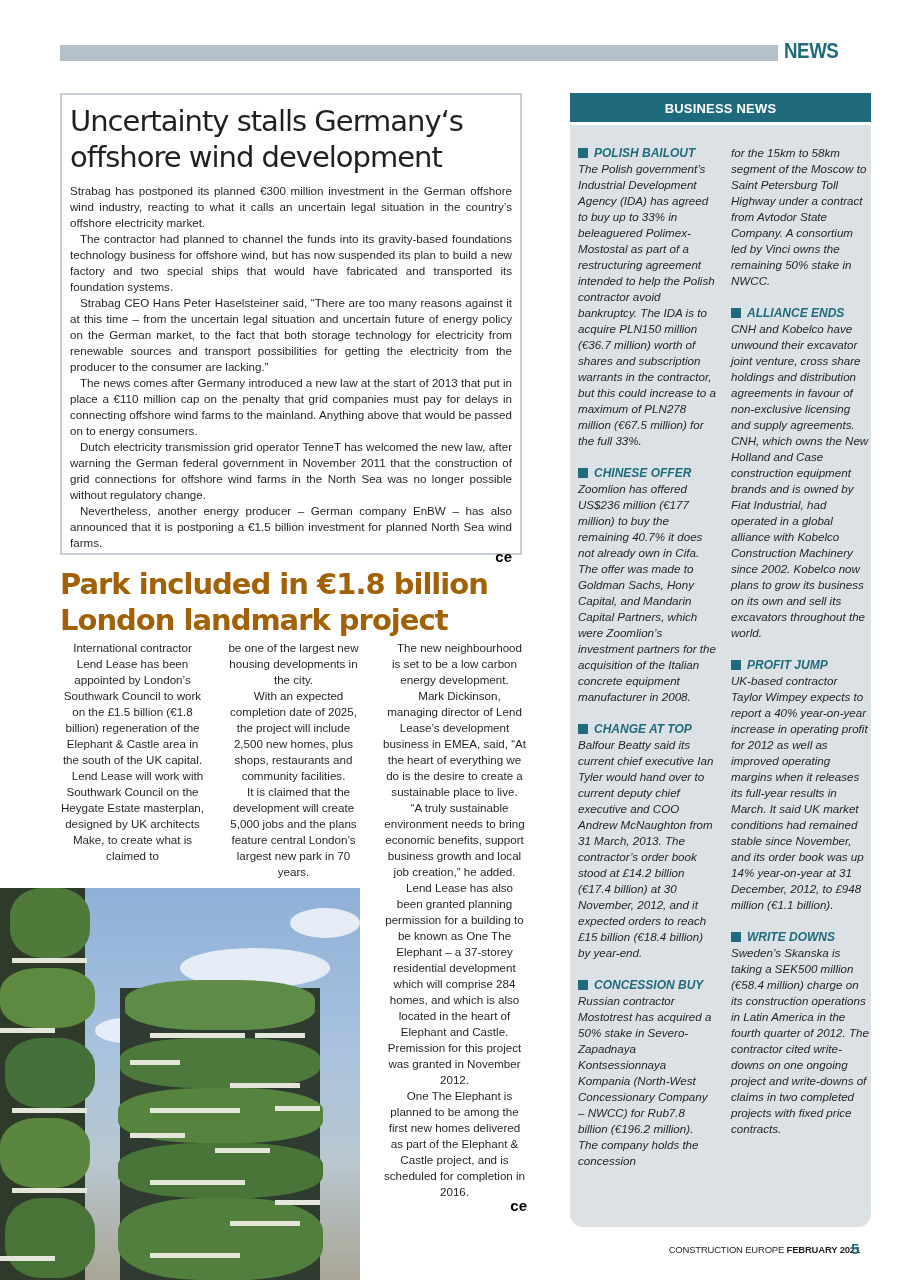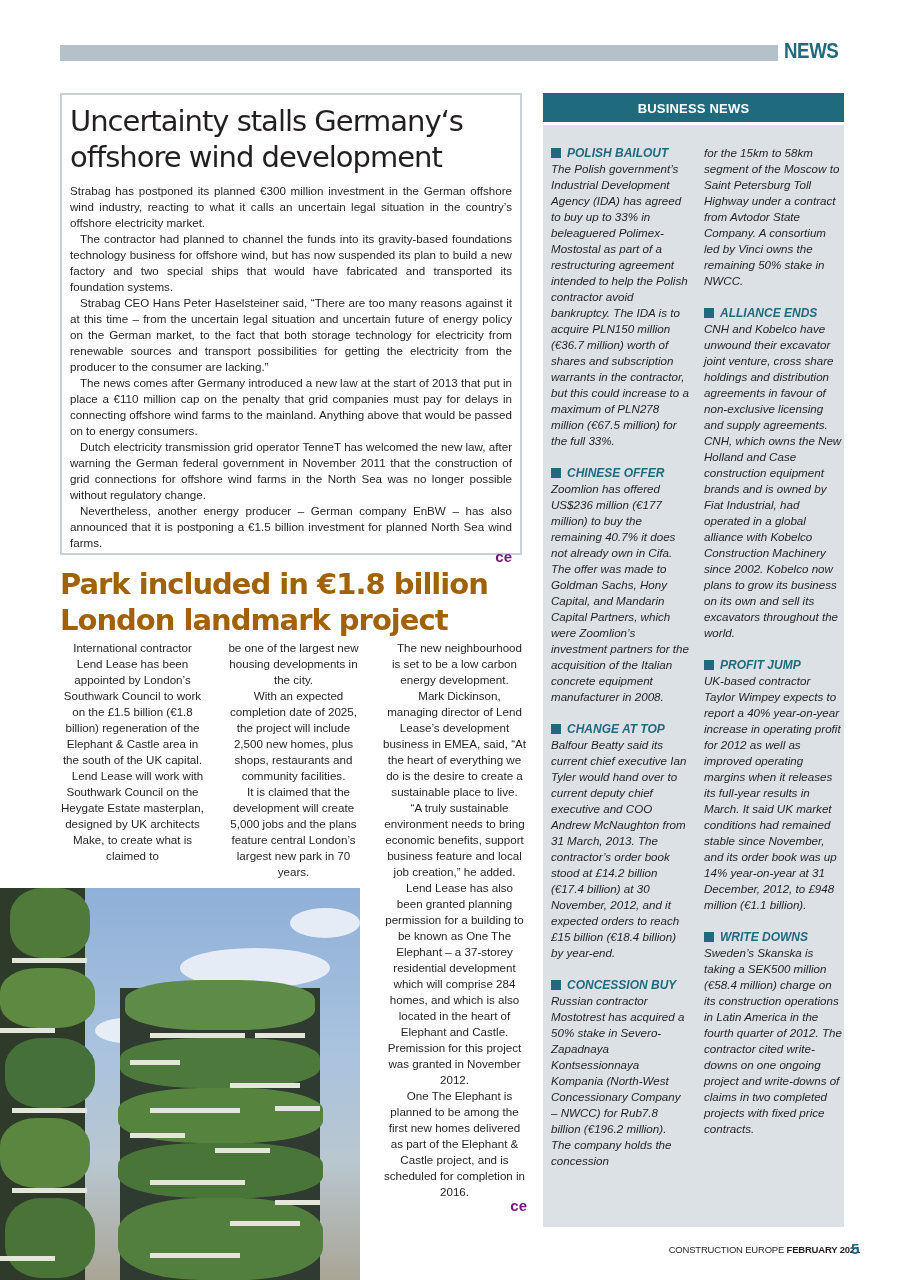--- a/index.html
+++ b/index.html
@@ -7,39 +7,39 @@
   body { position: relative; font-family: "Liberation Sans", sans-serif; color: #231f20; }
 
   .top-bar { position: absolute; left: 60px; top: 45px; width: 718px; height: 16px; background: #b5c1ca; }
   .section-label { position: absolute; left: 784px; top: 38px; font-family: "Liberation Sans", sans-serif; font-weight: bold; font-size: 22px; color: #1f6b7d; letter-spacing: -0.5px; transform: scaleX(0.85); transform-origin: left; }
 
   .box1 { position: absolute; left: 60px; top: 93px; width: 462px; height: 462px; border: 2px solid #c7d0d6; padding: 6px 8px 0 8px; }
   .box1 h1 { font-family: "DejaVu Sans", sans-serif; font-weight: normal; font-size: 29px; line-height: 36px; letter-spacing: -1px; color: #231f20; margin-top: 2px; margin-bottom: 8px; }
   .body-text { font-size: 11.6px; line-height: 16px; text-align: justify; color: #231f20; }
   .body-text p { text-indent: 10px; }
   .body-text p.first { text-indent: 0; }
-  .ce-mark { font-weight: bold; color: #701a75; font-size: 15px; float: right; line-height: 16px; margin-top: -2px; }
+  .ce-mark { font-weight: bold; color: #000000; font-size: 15px; float: right; line-height: 16px; margin-top: -2px; }
 
   .headline2 { position: absolute; left: 60px; top: 566px; width: 470px; font-family: "DejaVu Sans", sans-serif; font-weight: bold; font-size: 29px; line-height: 36px; letter-spacing: -1px; color: #a16207; }
 
   .col { position: absolute; font-size: 11.6px; line-height: 16px; color: #231f20; text-align: center; }
   .col p { text-indent: 10px; }
   .col p.first { text-indent: 0; }
   .colA { left: 60px; top: 640px; width: 145px; }
   .colB { left: 221px; top: 640px; width: 145px; }
   .colC { left: 382px; top: 640px; width: 145px; }
 
   .photo { position: absolute; left: 0; top: 888px; width: 360px; height: 392px; overflow: hidden;
     background: linear-gradient(180deg, #8fb0d8 0%, #a8c2df 40%, #b9c7cf 70%, #a9a596 100%); }
   .cloud { position: absolute; background: #eef2f8; border-radius: 50%; opacity: 0.9; }
   .tower { position: absolute; background: #2e3a2a; }
   .greens { position: absolute; border-radius: 40%; }
   .ledge { position: absolute; height: 5px; background: #e3e6d8; }
 
-  .biz { position: absolute; left: 543px; top: 93px; width: 301px; height: 1134px; background: #dce1e5; }
+  .biz { position: absolute; left: 570px; top: 93px; width: 301px; height: 1134px; background: #dce1e5; border-radius: 13px; }
   .biz-head { height: 32px; background: #1f6b7d; color: #ffffff; font-weight: bold; font-size: 13px; text-align: center; line-height: 32px; letter-spacing: 0.2px; border-bottom: 3px solid #ffffff; }
   .biz-col { position: absolute; top: 52px; width: 138px; font-size: 11.6px; line-height: 16px; color: #231f20; font-style: italic; }
   .biz-col.left { left: 8px; }
   .biz-col.right { left: 161px; }
   .item-head { font-weight: bold; color: #1f6b7d; font-size: 12px; line-height: 16px; white-space: nowrap; }
   .sq { display: inline-block; width: 10px; height: 10px; background: #1f6b7d; margin-right: 6px; vertical-align: -1px; }
   .gap { height: 16px; }
 
   .footer { position: absolute; right: 45px; top: 1244px; font-size: 9.5px; color: #231f20; letter-spacing: -0.2px; }
   .footer b { font-weight: bold; }
@@ -71,21 +71,21 @@
   <p>Lend Lease will work with Southwark Council on the Heygate Estate masterplan, designed by UK architects Make, to create what is claimed to</p>
 </div>
 <div class="col colB">
   <p class="first">be one of the largest new housing developments in the city.</p>
   <p>With an expected completion date of 2025, the project will include 2,500 new homes, plus shops, restaurants and community facilities.</p>
   <p>It is claimed that the development will create 5,000 jobs and the plans feature central London’s largest new park in 70 years.</p>
 </div>
 <div class="col colC">
   <p>The new neighbourhood is set to be a low carbon energy development.</p>
   <p>Mark Dickinson, managing director of Lend Lease’s development business in EMEA, said, “At the heart of everything we do is the desire to create a sustainable place to live.</p>
-  <p>“A truly sustainable environment needs to bring economic benefits, support business feature and local job creation,” he added.</p>
+  <p>“A truly sustainable environment needs to bring economic benefits, support business growth and local job creation,” he added.</p>
   <p>Lend Lease has also been granted planning permission for a building to be known as One The Elephant – a 37-storey residential development which will comprise 284 homes, and which is also located in the heart of Elephant and Castle. Premission for this project was granted in November 2012.</p>
   <p>One The Elephant is planned to be among the first new homes delivered as part of the Elephant &amp; Castle project, and is scheduled for completion in 2016.</p>
   <span class="ce-mark">ce</span>
 </div>
 
 <div class="photo" title="Green residential towers with trees on balconies">
   <div class="cloud" style="left:180px;top:60px;width:150px;height:40px;"></div>
   <div class="cloud" style="left:290px;top:20px;width:70px;height:30px;"></div>
   <div class="cloud" style="left:95px;top:130px;width:60px;height:25px;"></div>
 

